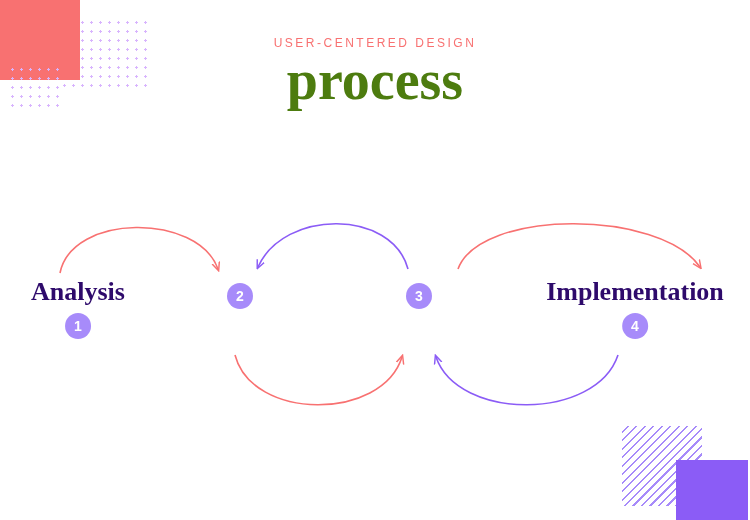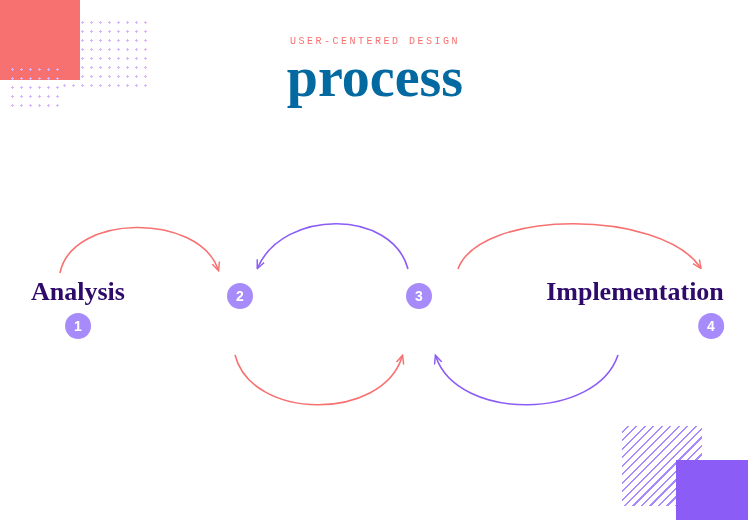--- a/index.html
+++ b/index.html
@@ -43,47 +43,47 @@
       bottom: 0; right: 2px;
       width: 72px; height: 60px;
       background: #8b5cf6;
     }
     .header {
       text-align: center;
       padding-top: 36px;
     }
     .subtitle {
       color: #f87171;
-      font-family: Liberation Mono, monospace;
-      font-size: 10px;
+      font-family: Liberation Sans, sans-serif;
+      font-size: 12px;
       font-weight: 500;
       letter-spacing: 2.5px;
     }
     .title {
-      color: #0369a1;
+      color: #4d7c0f;
       font-family: Georgia, 'Didot', 'Times New Roman', serif;
       font-size: 56px;
       font-weight: 700;
       margin-top: -2px;
     }
     .diagram {
       position: absolute;
       top: 195px; left: 0; right: 0;
       height: 260px;
     }
     .step {
       position: absolute;
       top: 82px;
       text-align: center;
       transform: translateX(-50%);
     }
     .step-1 { left: 78px; }
     .step-2 { left: 240px; }
     .step-3 { left: 419px; }
-    .step-4 { left: 635px; text-align: right; }
+    .step-4 { left: 635px; }
     .step-label {
       color: #2e0a6b;
       font-family: Georgia, 'Didot', serif;
       font-size: 26px;
       font-weight: 700;
     }
     .step-badge {
       display: inline-flex;
       align-items: center;
       justify-content: center;

